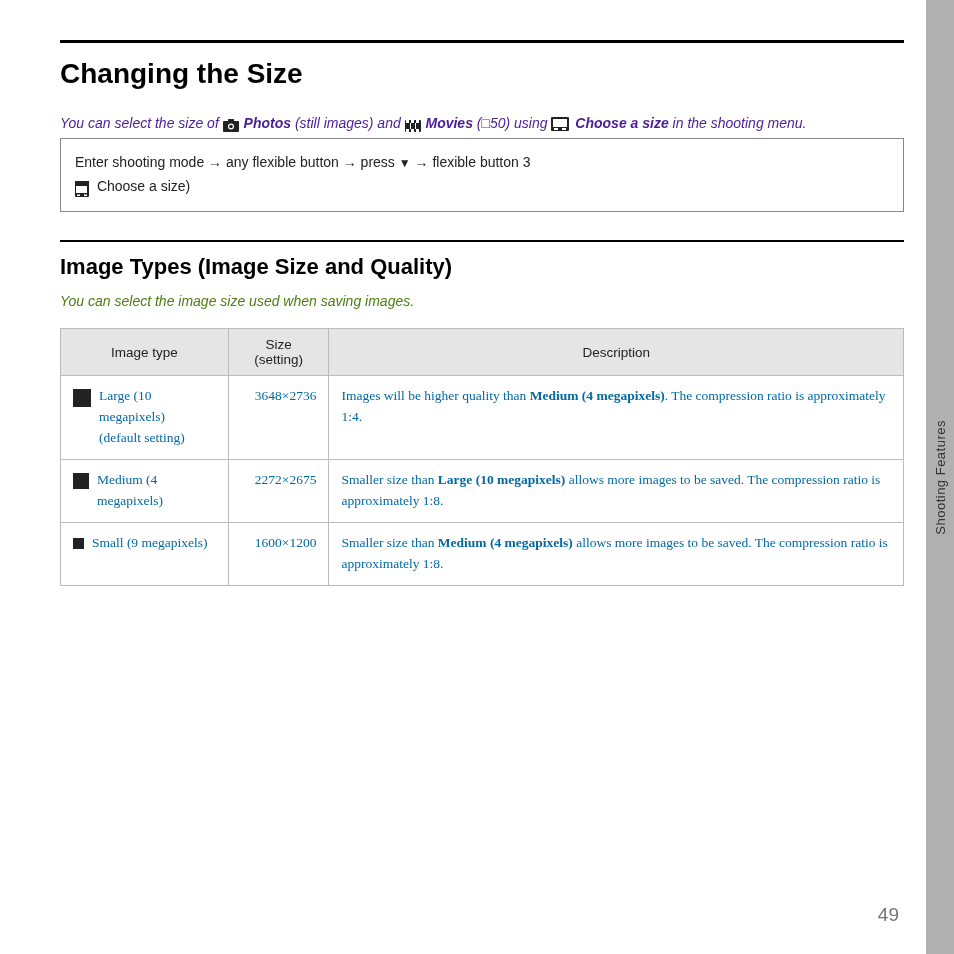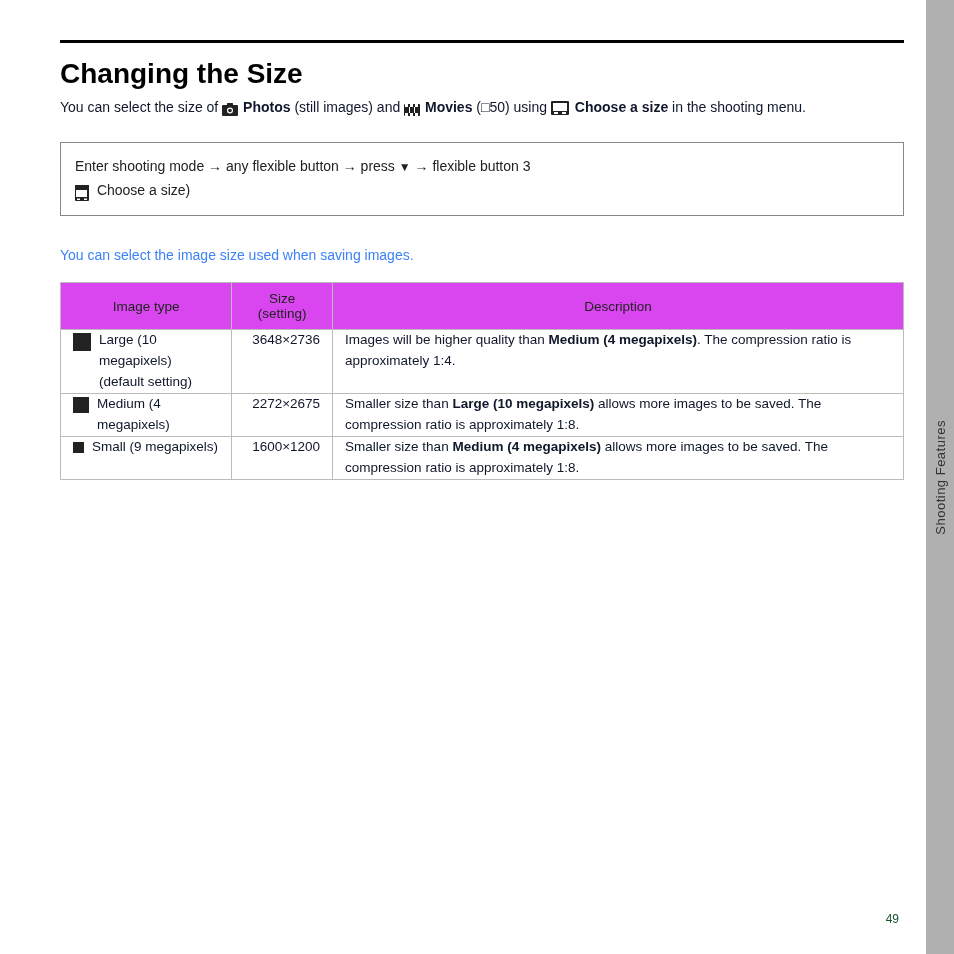--- a/index.html
+++ b/index.html
@@ -47,30 +47,31 @@
       color: #333;
       letter-spacing: 0.5px;
       white-space: nowrap;
     }
 
     
     .page-title {
       font-size: 28px;
       font-weight: bold;
       color: #000;
-      margin-bottom: 6px;
+      margin-bottom: 22px;
       border-top: 3px solid #000;
       padding-top: 15px;
     }
 
     .intro-text {
       font-size: 14px;
-      color: #0f172a;
+      color: #4c1d95;
       line-height: 1.6;
-      margin-bottom: 24px;
+      margin-bottom: 4px;
+      font-style: italic;
     }
 
     
     .instruction-box {
       border: 1px solid #888;
       padding: 12px 14px;
       margin-bottom: 28px;
       font-size: 14px;
       color: #222;
       line-height: 1.7;
@@ -81,51 +82,53 @@
       font-size: 22px;
       font-weight: bold;
       color: #000;
       margin-bottom: 10px;
       border-top: 2px solid #000;
       padding-top: 12px;
     }
 
     .section-intro {
       font-size: 14px;
-      color: #3b82f6;
+      color: #4d7c0f;
       margin-bottom: 6px;
       line-height: 1.6;
+      font-style: italic;
     }
 
     
     .image-table {
       width: 100%;
       border-collapse: collapse;
       margin-top: 16px;
       font-size: 13.5px;
     }
 
     .image-table thead tr {
-      background: #d946ef;
+      background: #e5e5e5;
     }
 
     .image-table th {
       border: 1px solid #bbb;
       padding: 8px 12px;
       font-weight: normal;
       text-align: center;
       color: #222;
     }
 
     .image-table td {
       border: 1px solid #bbb;
-      padding: 0 12px;
+      padding: 10px 12px;
       vertical-align: top;
-      color: #0f172a;
+      color: #0369a1;
       line-height: 1.55;
+      font-family: Liberation Serif, serif;
     }
 
     .image-table td.size-cell {
       text-align: right;
       white-space: nowrap;
     }
 
     .image-type-cell {
       display: flex;
       align-items: flex-start;
@@ -155,22 +158,22 @@
       height: 11px;
       background: #222;
       margin-top: 5px;
     }
 
     
     .page-number {
       position: absolute;
       bottom: 28px;
       right: 55px;
-      font-size: 12px;
-      color: #14532d;
+      font-size: 19px;
+      color: #737373;
     }
 
     
     .cam-icon {
       display: inline-block;
       width: 16px;
       height: 14px;
       vertical-align: middle;
       margin-right: 1px;
       position: relative;
@@ -272,20 +275,21 @@
             <rect x="0" y="0" width="14" height="12" rx="1" fill="#222"></rect>
             <rect x="1" y="1" width="11" height="7" fill="#fff"></rect>
             <rect x="2" y="9.5" width="3" height="1.5" fill="#fff"></rect>
             <rect x="9" y="9.5" width="3" height="1.5" fill="#fff"></rect>
           </svg>
         </span>
         Choose a size)
       </span>
     </div>
 
+    <h2 class="section-heading">Image Types (Image Size and Quality)</h2>
 
     <p class="section-intro">You can select the image size used when saving images.</p>
 
     <table class="image-table">
       <thead>
         <tr>
           <th>Image type</th>
           <th>Size (setting)</th>
           <th>Description</th>
         </tr>

